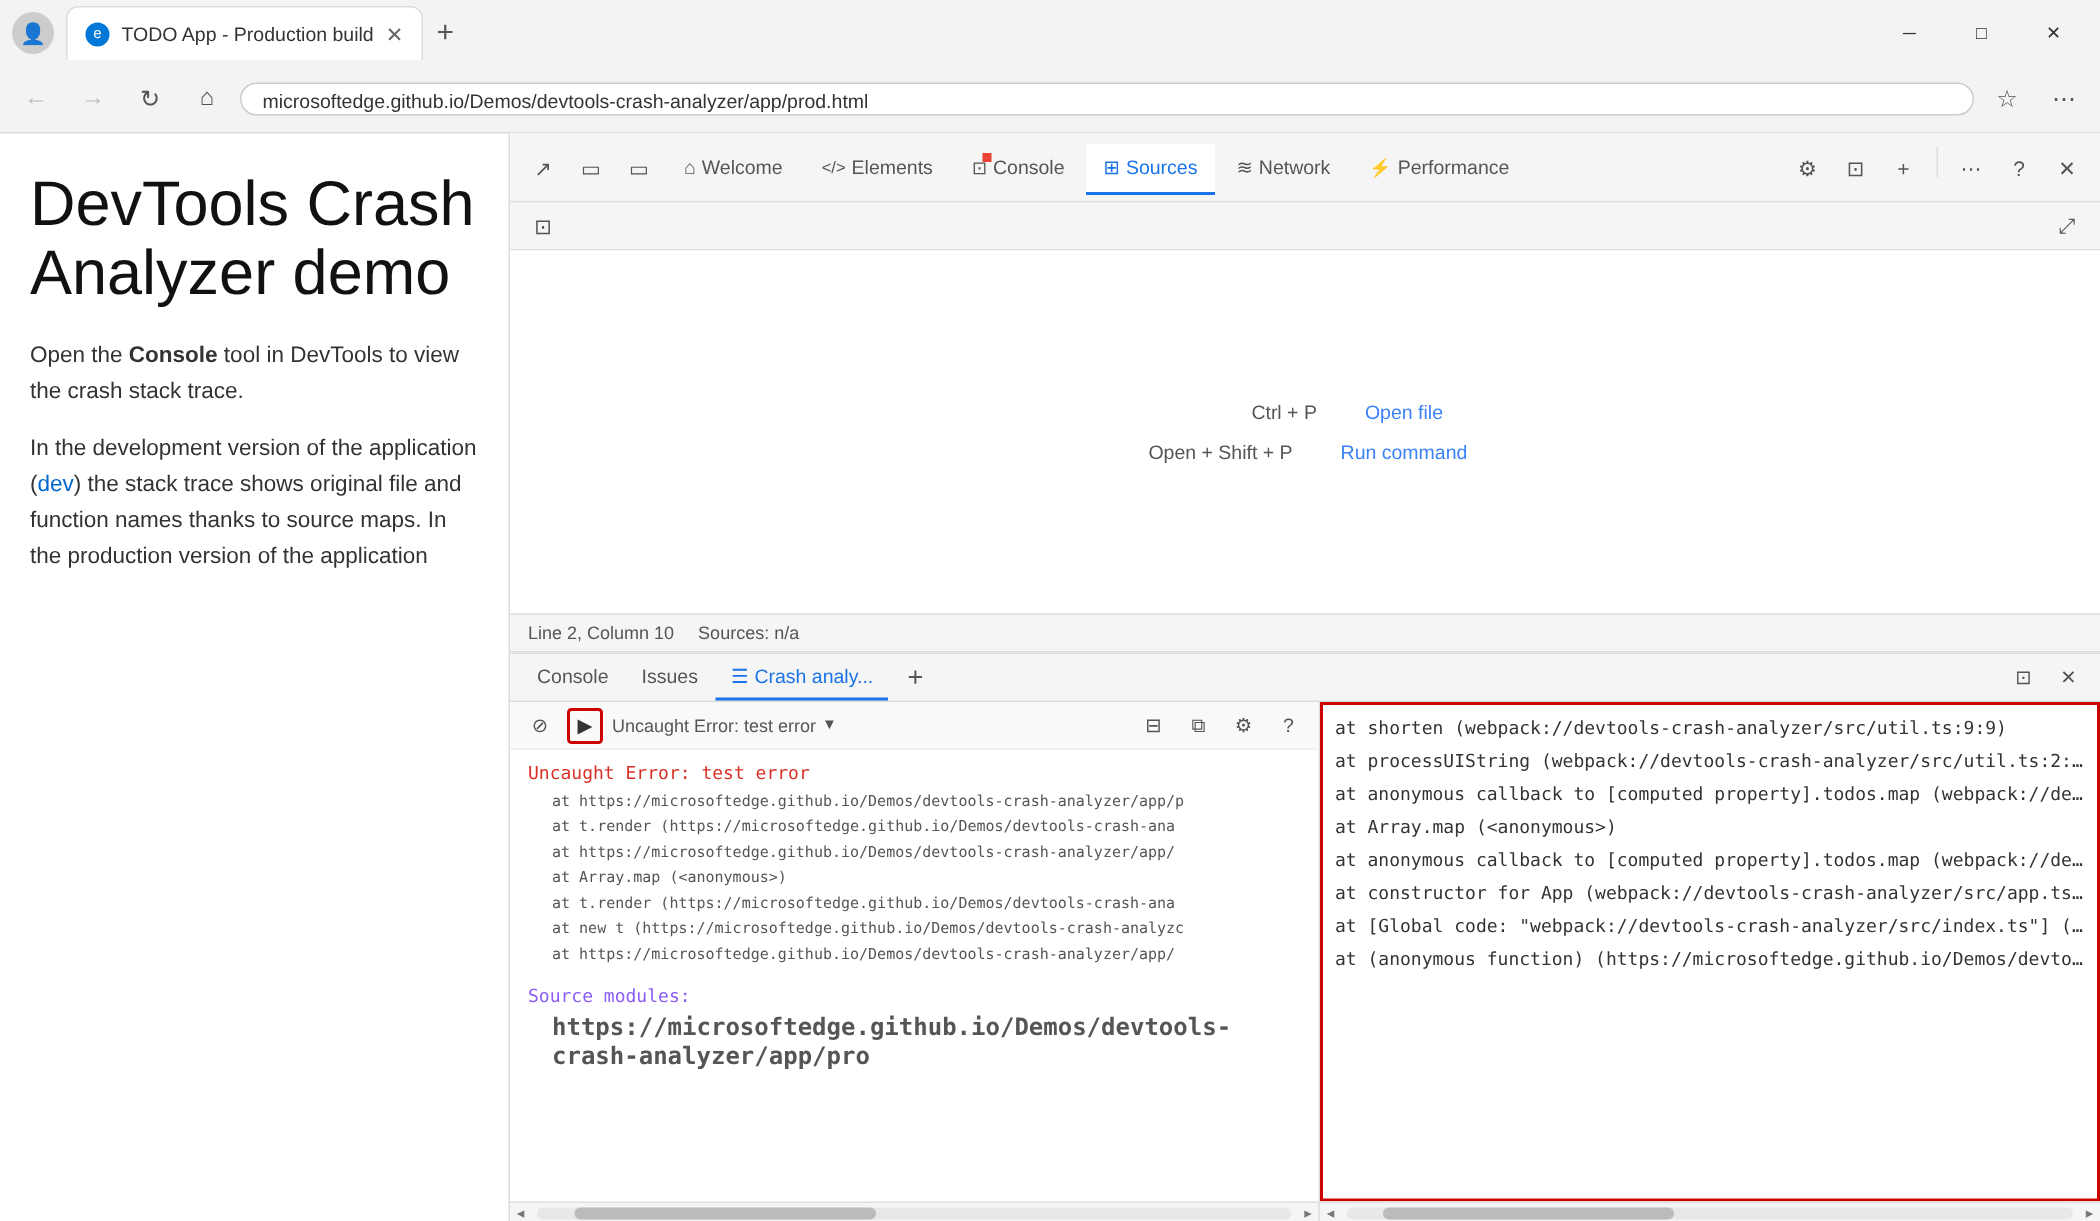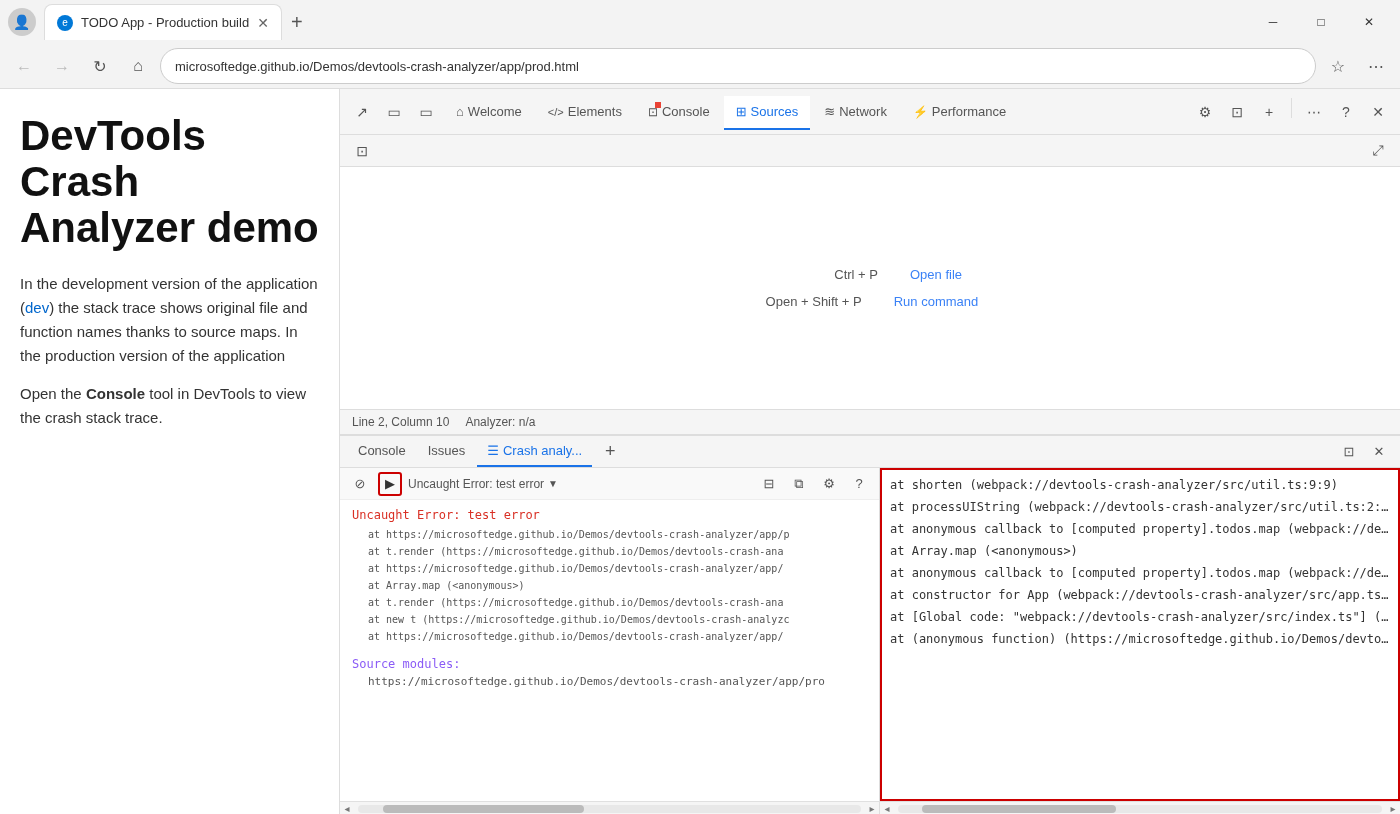--- a/index.html
+++ b/index.html
@@ -14,29 +14,29 @@
     .browser-tab { display: flex; align-items: center; background: #fff; border-radius: 8px 8px 0 0; padding: 0 12px; height: 36px; gap: 8px; min-width: 200px; border: 1px solid #ddd; border-bottom: none; }
     .browser-tab .tab-title { font-size: 13px; color: #333; flex: 1; }
     .browser-tab .tab-close { font-size: 14px; color: #666; cursor: pointer; }
     .new-tab-btn { width: 30px; height: 30px; display: flex; align-items: center; justify-content: center; font-size: 20px; color: #555; border-radius: 50%; cursor: pointer; }
     .window-controls { display: flex; gap: 2px; margin-left: auto; }
     .win-btn { width: 46px; height: 32px; display: flex; align-items: center; justify-content: center; font-size: 12px; color: #333; cursor: pointer; }
 
     .address-bar { display: flex; align-items: center; height: 44px; padding: 4px 8px; background: #f3f3f3; gap: 6px; }
     .nav-btn { width: 32px; height: 32px; display: flex; align-items: center; justify-content: center; border-radius: 4px; cursor: pointer; color: #555; font-size: 16px; }
     .nav-btn.disabled { color: #bbb; cursor: default; }
-    .url-bar { flex: 1; background: #fff; border: 1px solid #ccc; border-radius: 20px; padding: 4px 14px; font-size: 13px; color: #333; display: flex; align-items: center; height: 36px; }
+    .url-bar { flex: 1; background: #fff; border: 1px solid #ccc; border-radius: 20px; padding: 4px 14px; font-size: 13px; color: #333; display: flex; align-items: flex-start; height: 22px; }
     .url-bar span { flex: 1; }
 
     
     .main-area { display: flex; height: calc(814px - 88px); }
 
     
     .page-content { width: 340px; padding: 24px 20px; overflow: hidden; border-right: 1px solid #ddd; flex-shrink: 0; }
-    .page-title { font-size: 42px; font-weight: 700; line-height: 1.1; color: #111; margin-bottom: 20px; }
+    .page-title { font-size: 42px; font-weight: 400; line-height: 1.1; color: #111; margin-bottom: 20px; }
     .page-body { font-size: 15px; line-height: 1.6; color: #333; }
     .page-body p { margin-bottom: 14px; }
     .page-body strong { font-weight: 700; }
     .page-body a { color: #0066cc; text-decoration: none; }
 
     
     .devtools-panel { flex: 1; display: flex; flex-direction: column; background: #fff; }
 
     
     .devtools-toolbar { display: flex; align-items: center; height: 46px; background: #f5f5f5; border-bottom: 1px solid #ddd; padding: 0 8px; gap: 4px; }
@@ -77,21 +77,21 @@
     .console-toolbar { display: flex; align-items: center; height: 32px; background: #f9f9f9; border-bottom: 1px solid #eee; padding: 0 8px; gap: 6px; }
     .console-toolbar-icon { width: 24px; height: 24px; display: flex; align-items: center; justify-content: center; color: #555; font-size: 13px; cursor: pointer; border-radius: 3px; }
     .console-toolbar-icon.play { color: #333; background: transparent; border: 1px solid #aaa; }
     .error-label { font-size: 12px; color: #555; flex: 1; display: flex; align-items: center; gap: 4px; }
     .error-caret { font-size: 10px; }
     .console-content { padding: 8px 12px; font-family: 'Consolas', monospace; font-size: 12px; overflow-y: auto; height: calc(100% - 32px); }
     .error-main { color: #d93025; margin-bottom: 4px; }
     .stack-line { color: #555; font-size: 10px; padding: 1px 0 1px 16px; line-height: 1.5; }
     .source-modules { margin-top: 12px; }
     .source-modules-title { color: #8b5cf6; font-size: 12px; margin-bottom: 4px; }
-    .source-modules-url { color: #555; font-size: 11px; padding-left: 16px; }
+    .source-modules-url { color: #555; font-size: 16px; padding-left: 16px; font-weight: bold; }
 
     
     .console-right { width: 520px; overflow-y: auto; font-family: 'Consolas', monospace; font-size: 12px; padding: 4px 8px; border: 2px solid #cc0000; }
     .crash-line { padding: 2px 0; line-height: 1.5; color: #333; white-space: nowrap; overflow: hidden; text-overflow: ellipsis; }
     .scrollbar-track { flex: 1; height: 8px; background: #e8e8e8; margin: 0 4px; border-radius: 4px; position: relative; }
     .scrollbar-thumb { height: 8px; background: #bbb; border-radius: 4px; width: 40%; margin-left: 5%; }
     .scrollbar-arrow { width: 14px; height: 14px; display: flex; align-items: center; justify-content: center; font-size: 10px; color: #777; cursor: pointer; }
 
     .split-scrollbar-row { display: flex; height: 14px; background: #f5f5f5; border-top: 1px solid #e0e0e0; }
     .left-scroll { flex: 1; border-right: 1px solid #ddd; display: flex; align-items: center; }
@@ -133,24 +133,24 @@
     <div class="nav-btn">⋯</div>
   </div>
 </div>
 
 <div class="main-area">
 
   <div class="page-content">
     <div class="page-title">DevTools Crash Analyzer demo</div>
     <div class="page-body">
       <p>
-        <span>In the development version of the application (</span><a href="#">dev</a><span>) the stack trace shows original file and function names thanks to source maps. In the production version of the application</span>
+        <span>Open the </span><strong>Console</strong><span> tool in DevTools to view the crash stack trace.</span>
       </p>
       <p>
-        <span>Open the </span><strong>Console</strong><span> tool in DevTools to view the crash stack trace.</span>
+        <span>In the development version of the application (</span><a href="#">dev</a><span>) the stack trace shows original file and function names thanks to source maps. In the production version of the application</span>
       </p>
     </div>
   </div>
 
   <div class="devtools-panel">
 
     <div class="devtools-toolbar">
       <div class="dt-toolbar-icon" title="Inspect element">↗</div>
       <div class="dt-toolbar-icon" title="Device toolbar">▭</div>
       <div class="dt-toolbar-icon">▭</div>
@@ -208,21 +208,21 @@
           </div>
           <div class="shortcut-row">
             <span class="shortcut-key">Open + Shift + P</span>
             <a class="shortcut-link" href="#">Run command</a>
           </div>
         </div>
       </div>
 
       <div class="status-bar">
         <span>Line 2, Column 10</span>
-        <span>Analyzer: n/a</span>
+        <span>Sources: n/a</span>
       </div>
 
       <div class="bottom-panel">
 
         <div class="bottom-tabs">
           <div class="bottom-tab">
             <span>Console</span>
           </div>
           <div class="bottom-tab">
             <span>Issues</span>

